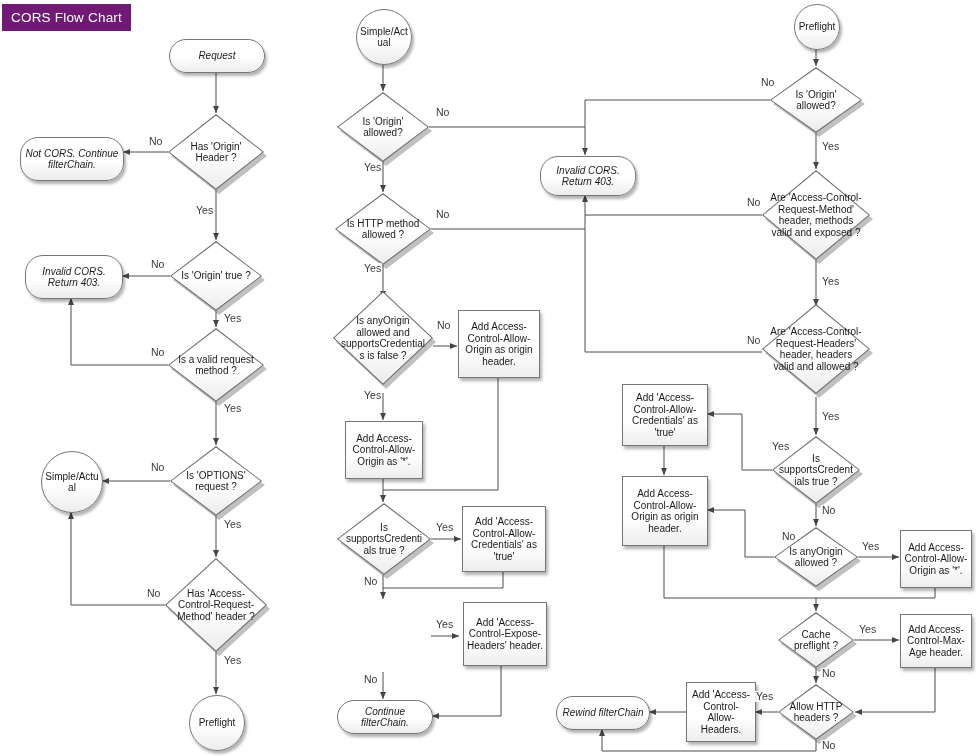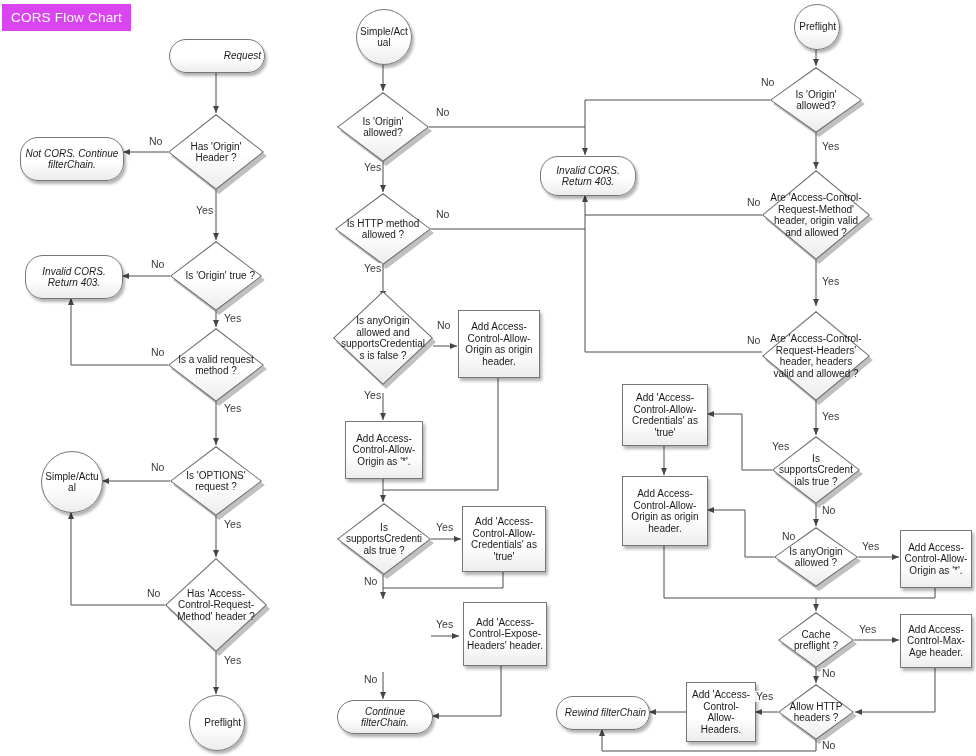--- a/index.html
+++ b/index.html
@@ -1,21 +1,21 @@
 <!DOCTYPE html>
 <html><head>
 <meta charset="utf-8">
 <style>
   html,body{margin:0;padding:0;background:#fff;}
   .canvas{position:relative;width:976px;height:756px;background:#fff;overflow:hidden;
           font-family:"Liberation Sans","DejaVu Sans",sans-serif;color:#1a1a1a;}
   .wires{position:absolute;left:0;top:0;}
-  .title{position:absolute;left:2px;top:4px;background:#d946ef;color:#fff;font-size:13.5px;
+  .title{position:absolute;left:2px;top:4px;background:#701a75;color:#fff;font-size:13.5px;
          padding:6px 9px;letter-spacing:.2px;}
-  .node{position:absolute;display:flex;align-items:center;justify-content:flex-end;text-align:center;}
+  .node{position:absolute;display:flex;align-items:center;justify-content:center;text-align:center;}
   .lbl{font-size:10px;line-height:1.15;word-break:break-word;position:relative;z-index:2;padding:0 3px;}
   .term{background:linear-gradient(180deg,#ffffff 55%,#ececec);border:1px solid #767676;
         border-radius:18px;box-shadow:2px 3px 3px rgba(0,0,0,.30);font-style:italic;}
   .circle{background:linear-gradient(180deg,#ffffff 55%,#ececec);border:1px solid #767676;
         border-radius:50%;box-shadow:2px 3px 3px rgba(0,0,0,.30);}
   .proc{background:linear-gradient(180deg,#ffffff 60%,#ededed);border:1px solid #767676;
         box-shadow:2px 3px 3px rgba(0,0,0,.30);}
   .diamond i{display:block;position:absolute;clip-path:polygon(50% 0,100% 50%,50% 100%,0 50%);}
   .diamond .ds{left:3px;top:4px;width:100%;height:100%;background:rgba(90,90,90,.38);}
   .diamond .db{left:0;top:0;width:100%;height:100%;background:#6e6e6e;}
@@ -189,23 +189,23 @@
   <div class="node diamond" style="left:770px;top:67px;width:92px;height:66px">
       <i class="ds"></i>
       <i class="db"></i>
       <i class="df"></i>
       <span class="lbl">Is 'Origin' allowed?</span>
     </div>
   <div class="node diamond" style="left:762px;top:170px;width:108px;height:90px">
       <i class="ds"></i>
       <i class="db"></i>
       <i class="df"></i>
-      <span class="lbl">Are 'Access-Control-Request-Method' header, origin  valid and allowed ?</span>
-    </div>
-  <div class="node diamond" style="left:762px;top:311px;width:108px;height:90px">
+      <span class="lbl">Are 'Access-Control-Request-Method' header, methods  valid and exposed ?</span>
+    </div>
+  <div class="node diamond" style="left:762px;top:304px;width:108px;height:90px">
       <i class="ds"></i>
       <i class="db"></i>
       <i class="df"></i>
       <span class="lbl">Are 'Access-Control-Request-Headers' header, headers valid and allowed ?</span>
     </div>
   <div class="node diamond" style="left:772px;top:436px;width:88px;height:68px">
       <i class="ds"></i>
       <i class="db"></i>
       <i class="df"></i>
       <span class="lbl">Is supportsCredentials true ?</span>

